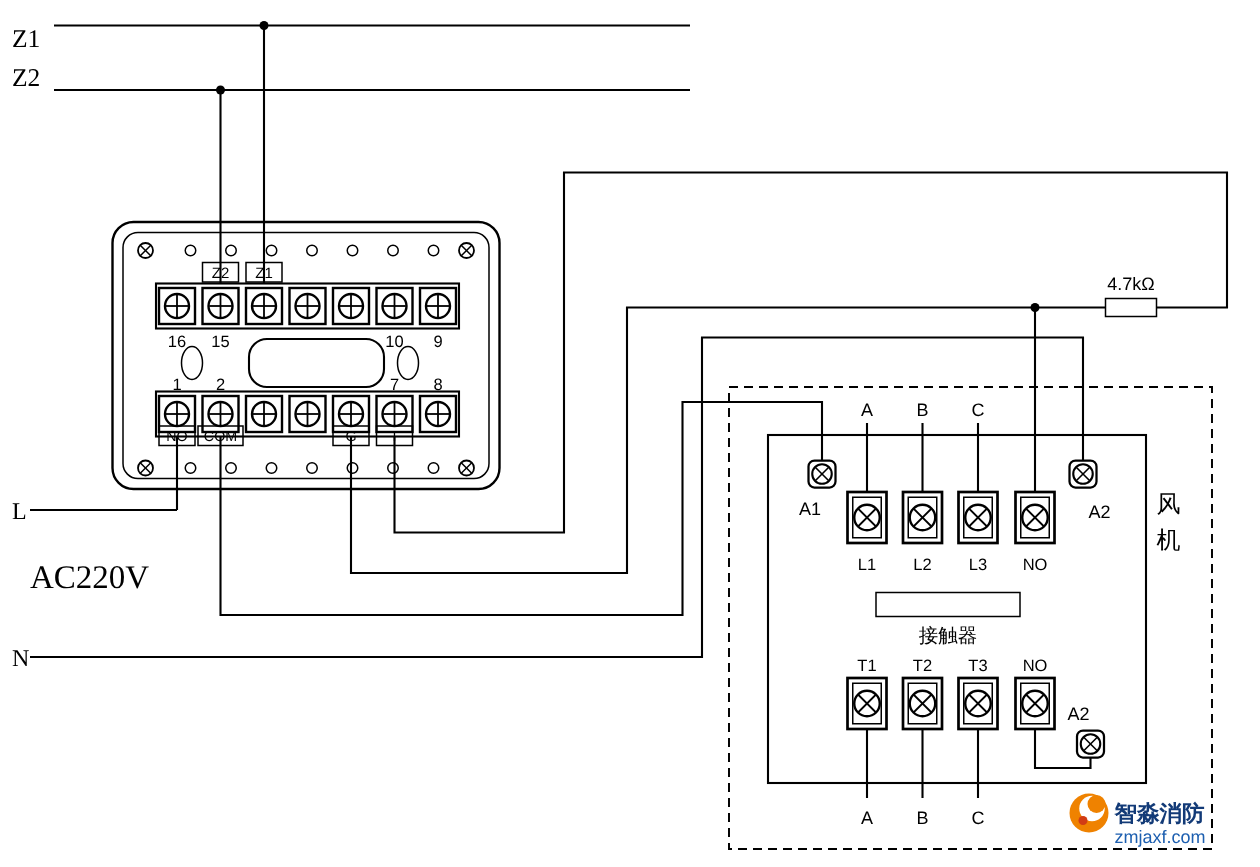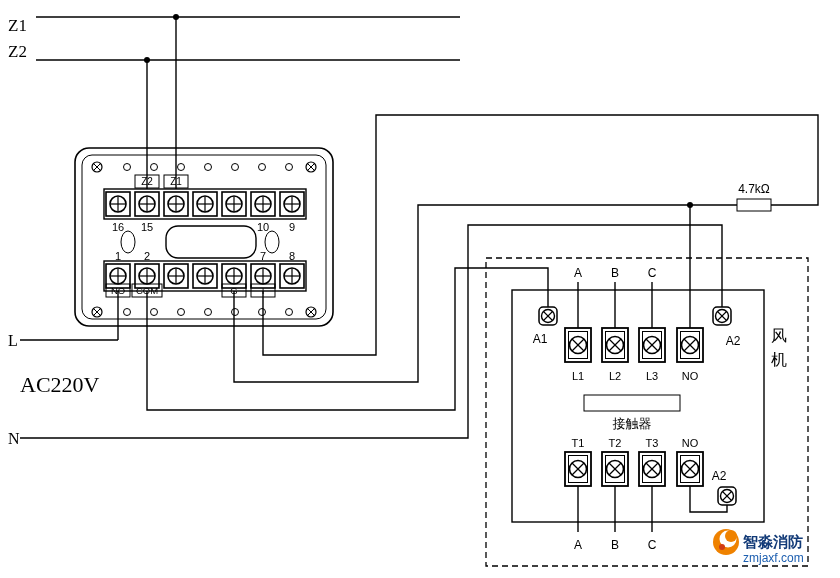--- a/index.html
+++ b/index.html
@@ -1,16 +1,16 @@
 <!DOCTYPE html>
 <html><head>
 <meta charset="utf-8">
 <style>
   html,body{margin:0;padding:0;background:#fff;}
-  .stage{position:relative;width:840px;height:578px;background:#fff;overflow:hidden;}
+  .stage{position:relative;width:840px;height:578px;background:#fff;overflow:hidden;border-radius:19px;}
   svg text{fill:#000;}
   .t{font-family:"Liberation Sans",sans-serif;}
   .serif{font-family:"Liberation Serif",serif;}
   .w{stroke:#000;stroke-width:1.4;fill:none;}
   .w2{stroke:#000;stroke-width:1.6;fill:none;}
   .thin{stroke:#000;stroke-width:1;fill:none;}
   .dash{stroke:#000;stroke-width:1.3;fill:none;stroke-dasharray:6 4;}
   .logoName{font-family:"Liberation Sans",sans-serif;font-weight:bold;fill:#123a77;}
   .logoUrl{font-family:"Liberation Sans",sans-serif;fill:#1d5fb0;}
 </style>

